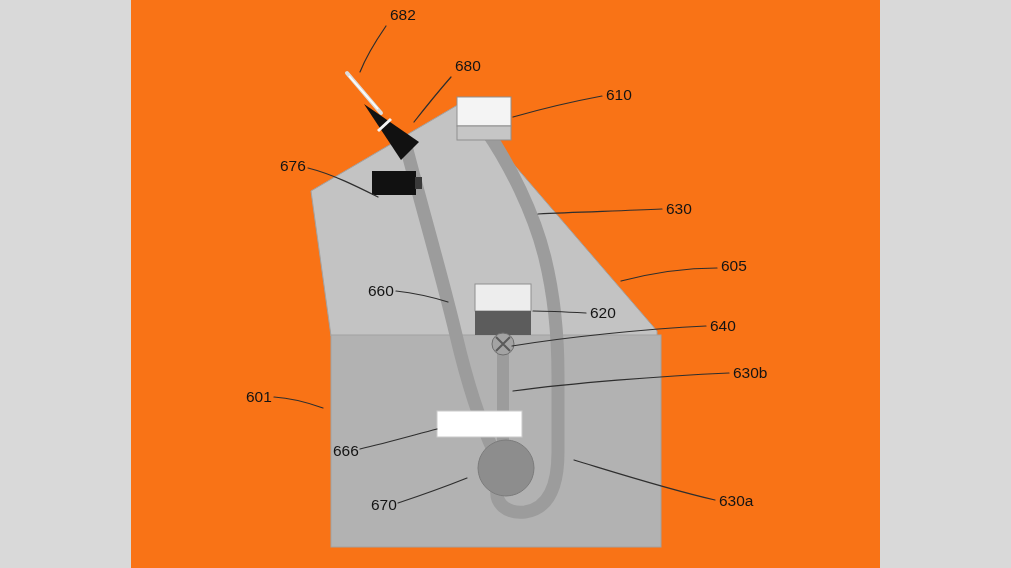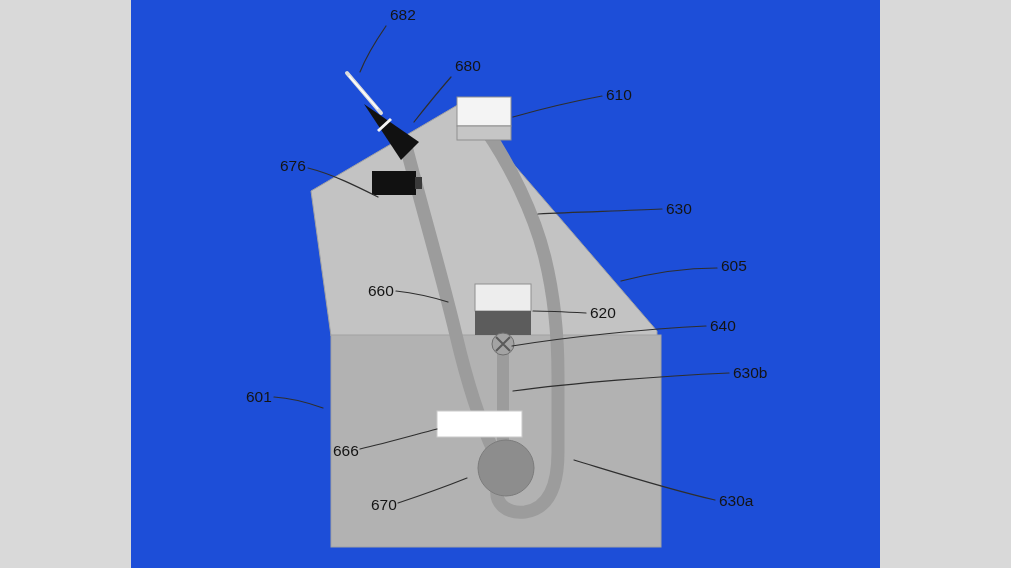--- a/index.html
+++ b/index.html
@@ -2,21 +2,21 @@
 <html><head>
 <meta charset="utf-8">
 <style>
   * { margin: 0; padding: 0; box-sizing: border-box; }
   html, body { background: #ffffff; }
   body { font-family: "Liberation Sans", sans-serif; }
   .stage {
     position: relative;
     width: 1011px;
     height: 568px;
-    background: #1d4ed8;
+    background: #f97316;
     overflow: hidden;
   }
   svg { display: block; }
   .leader {
     fill: none;
     stroke: #2e2e2e;
     stroke-width: 1.2;
     stroke-linecap: round;
   }
   .ref-label {

